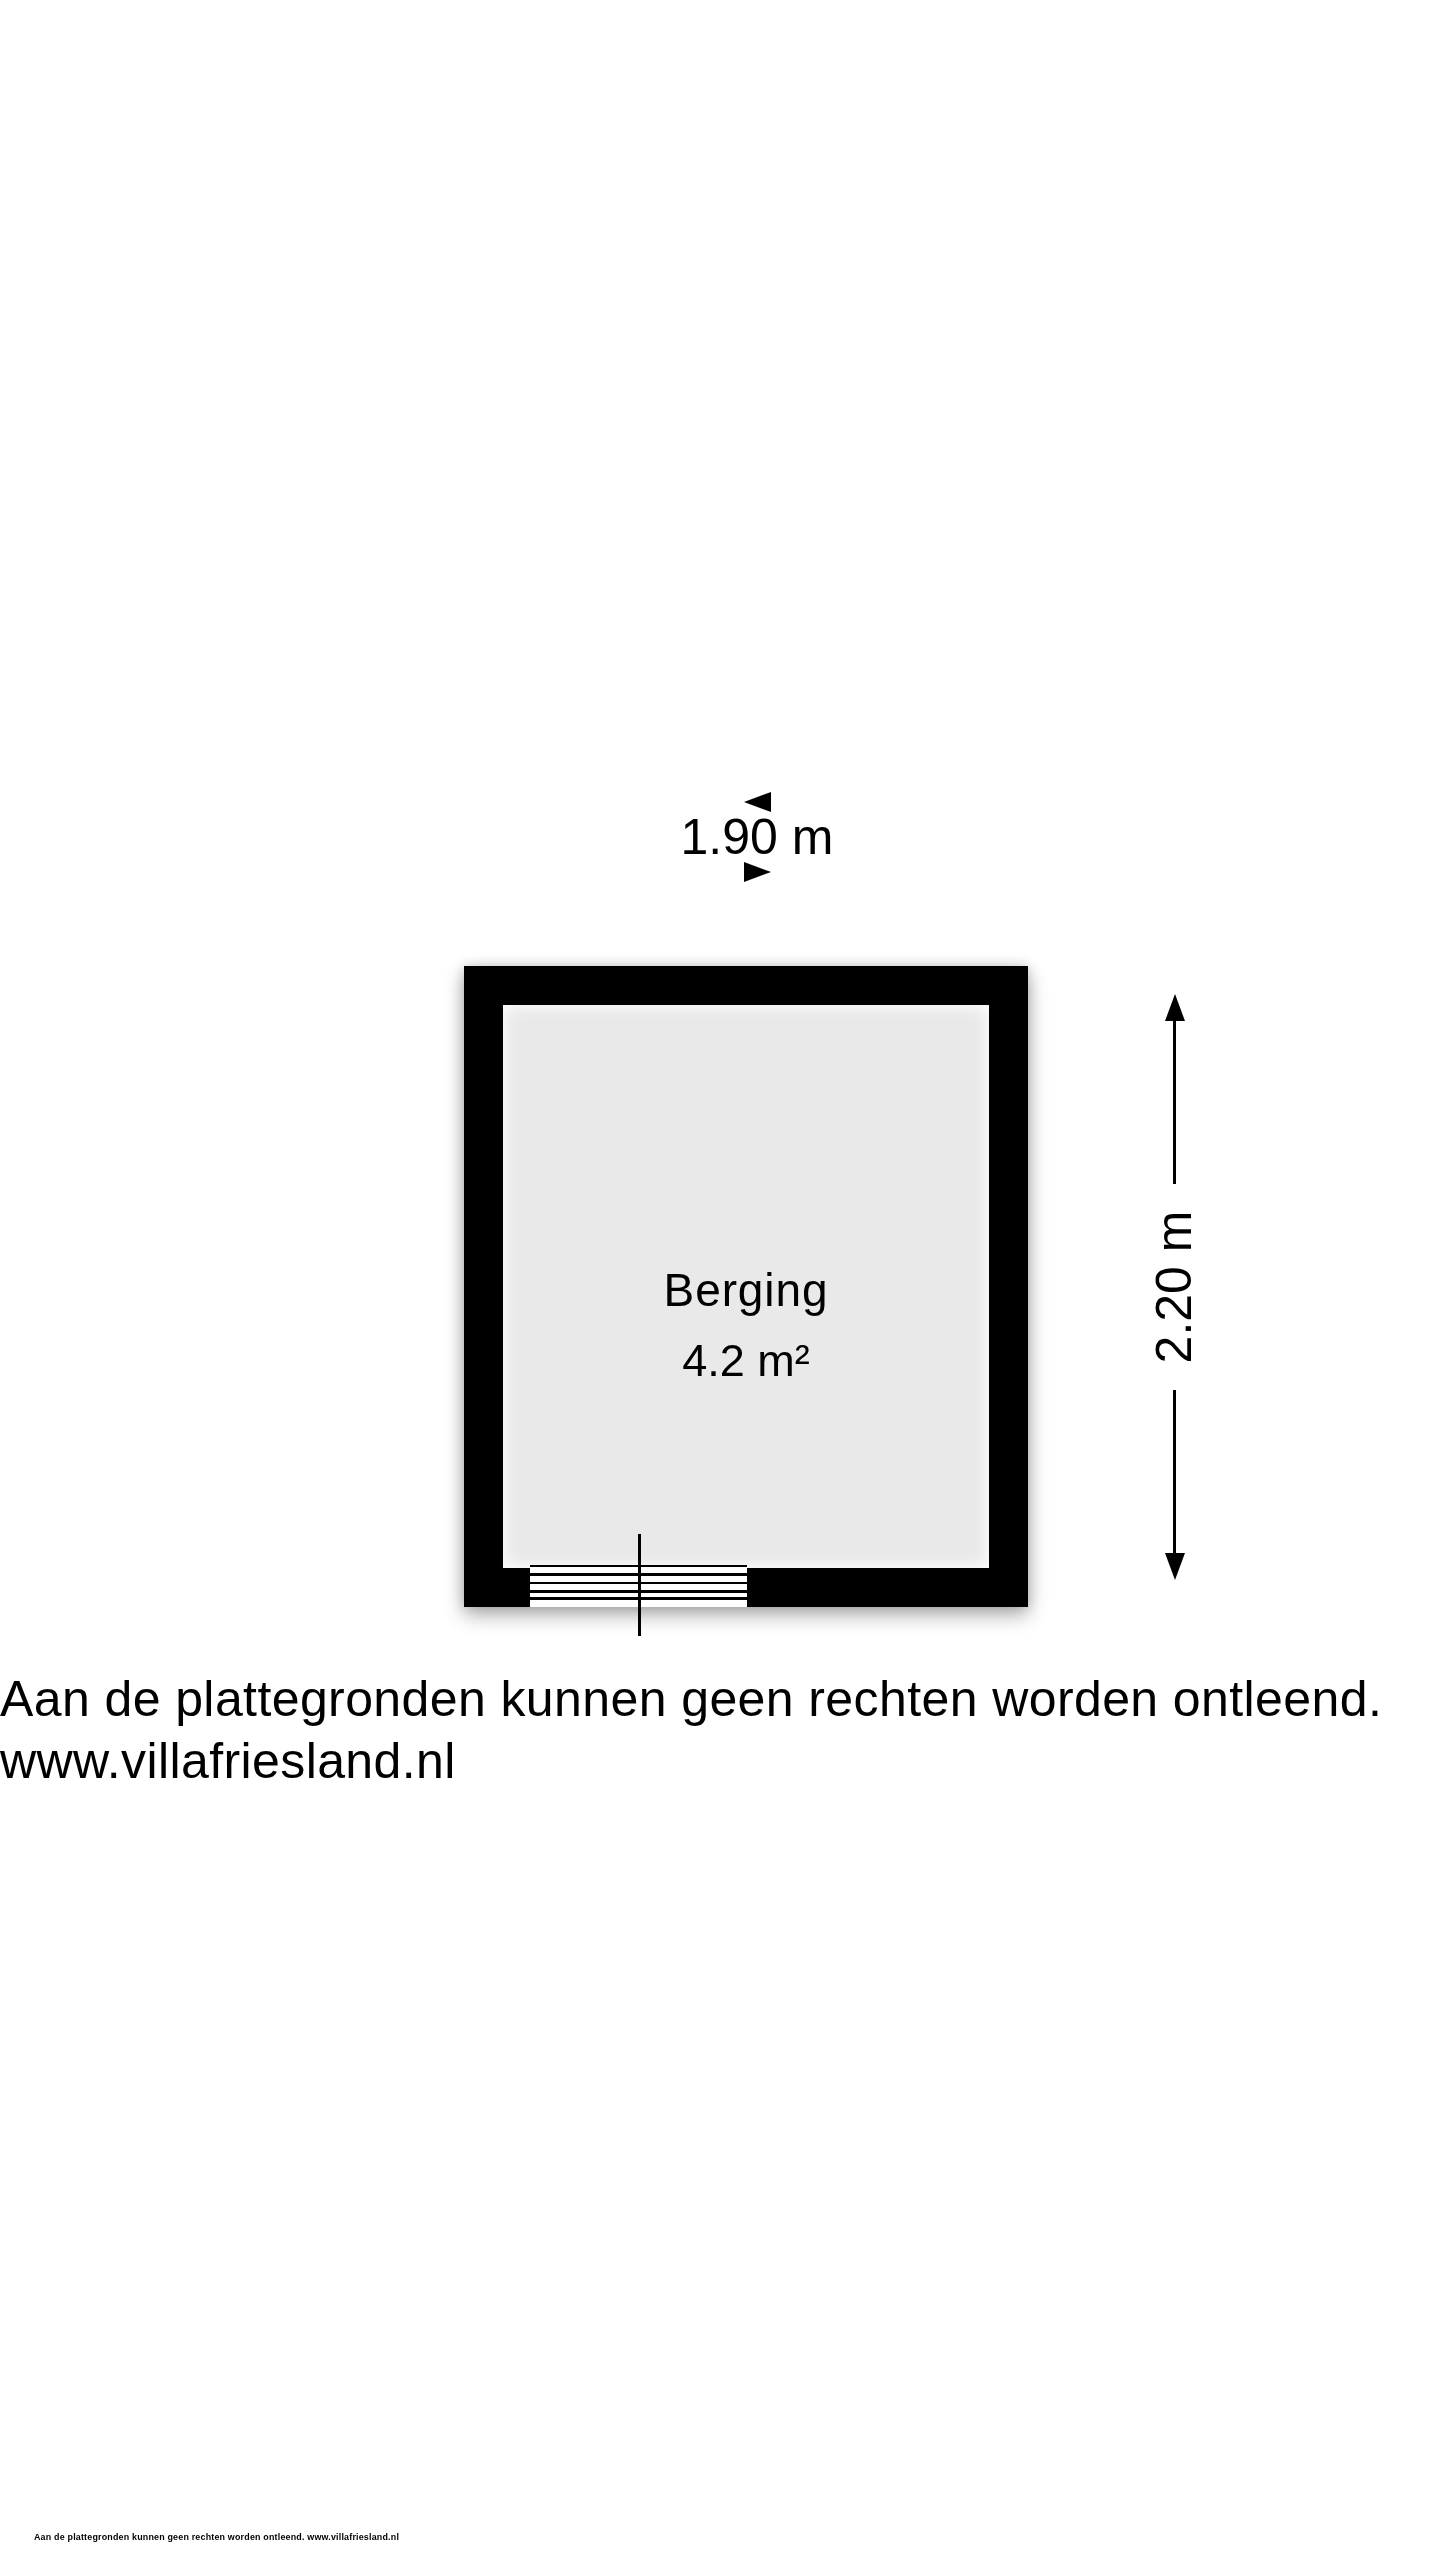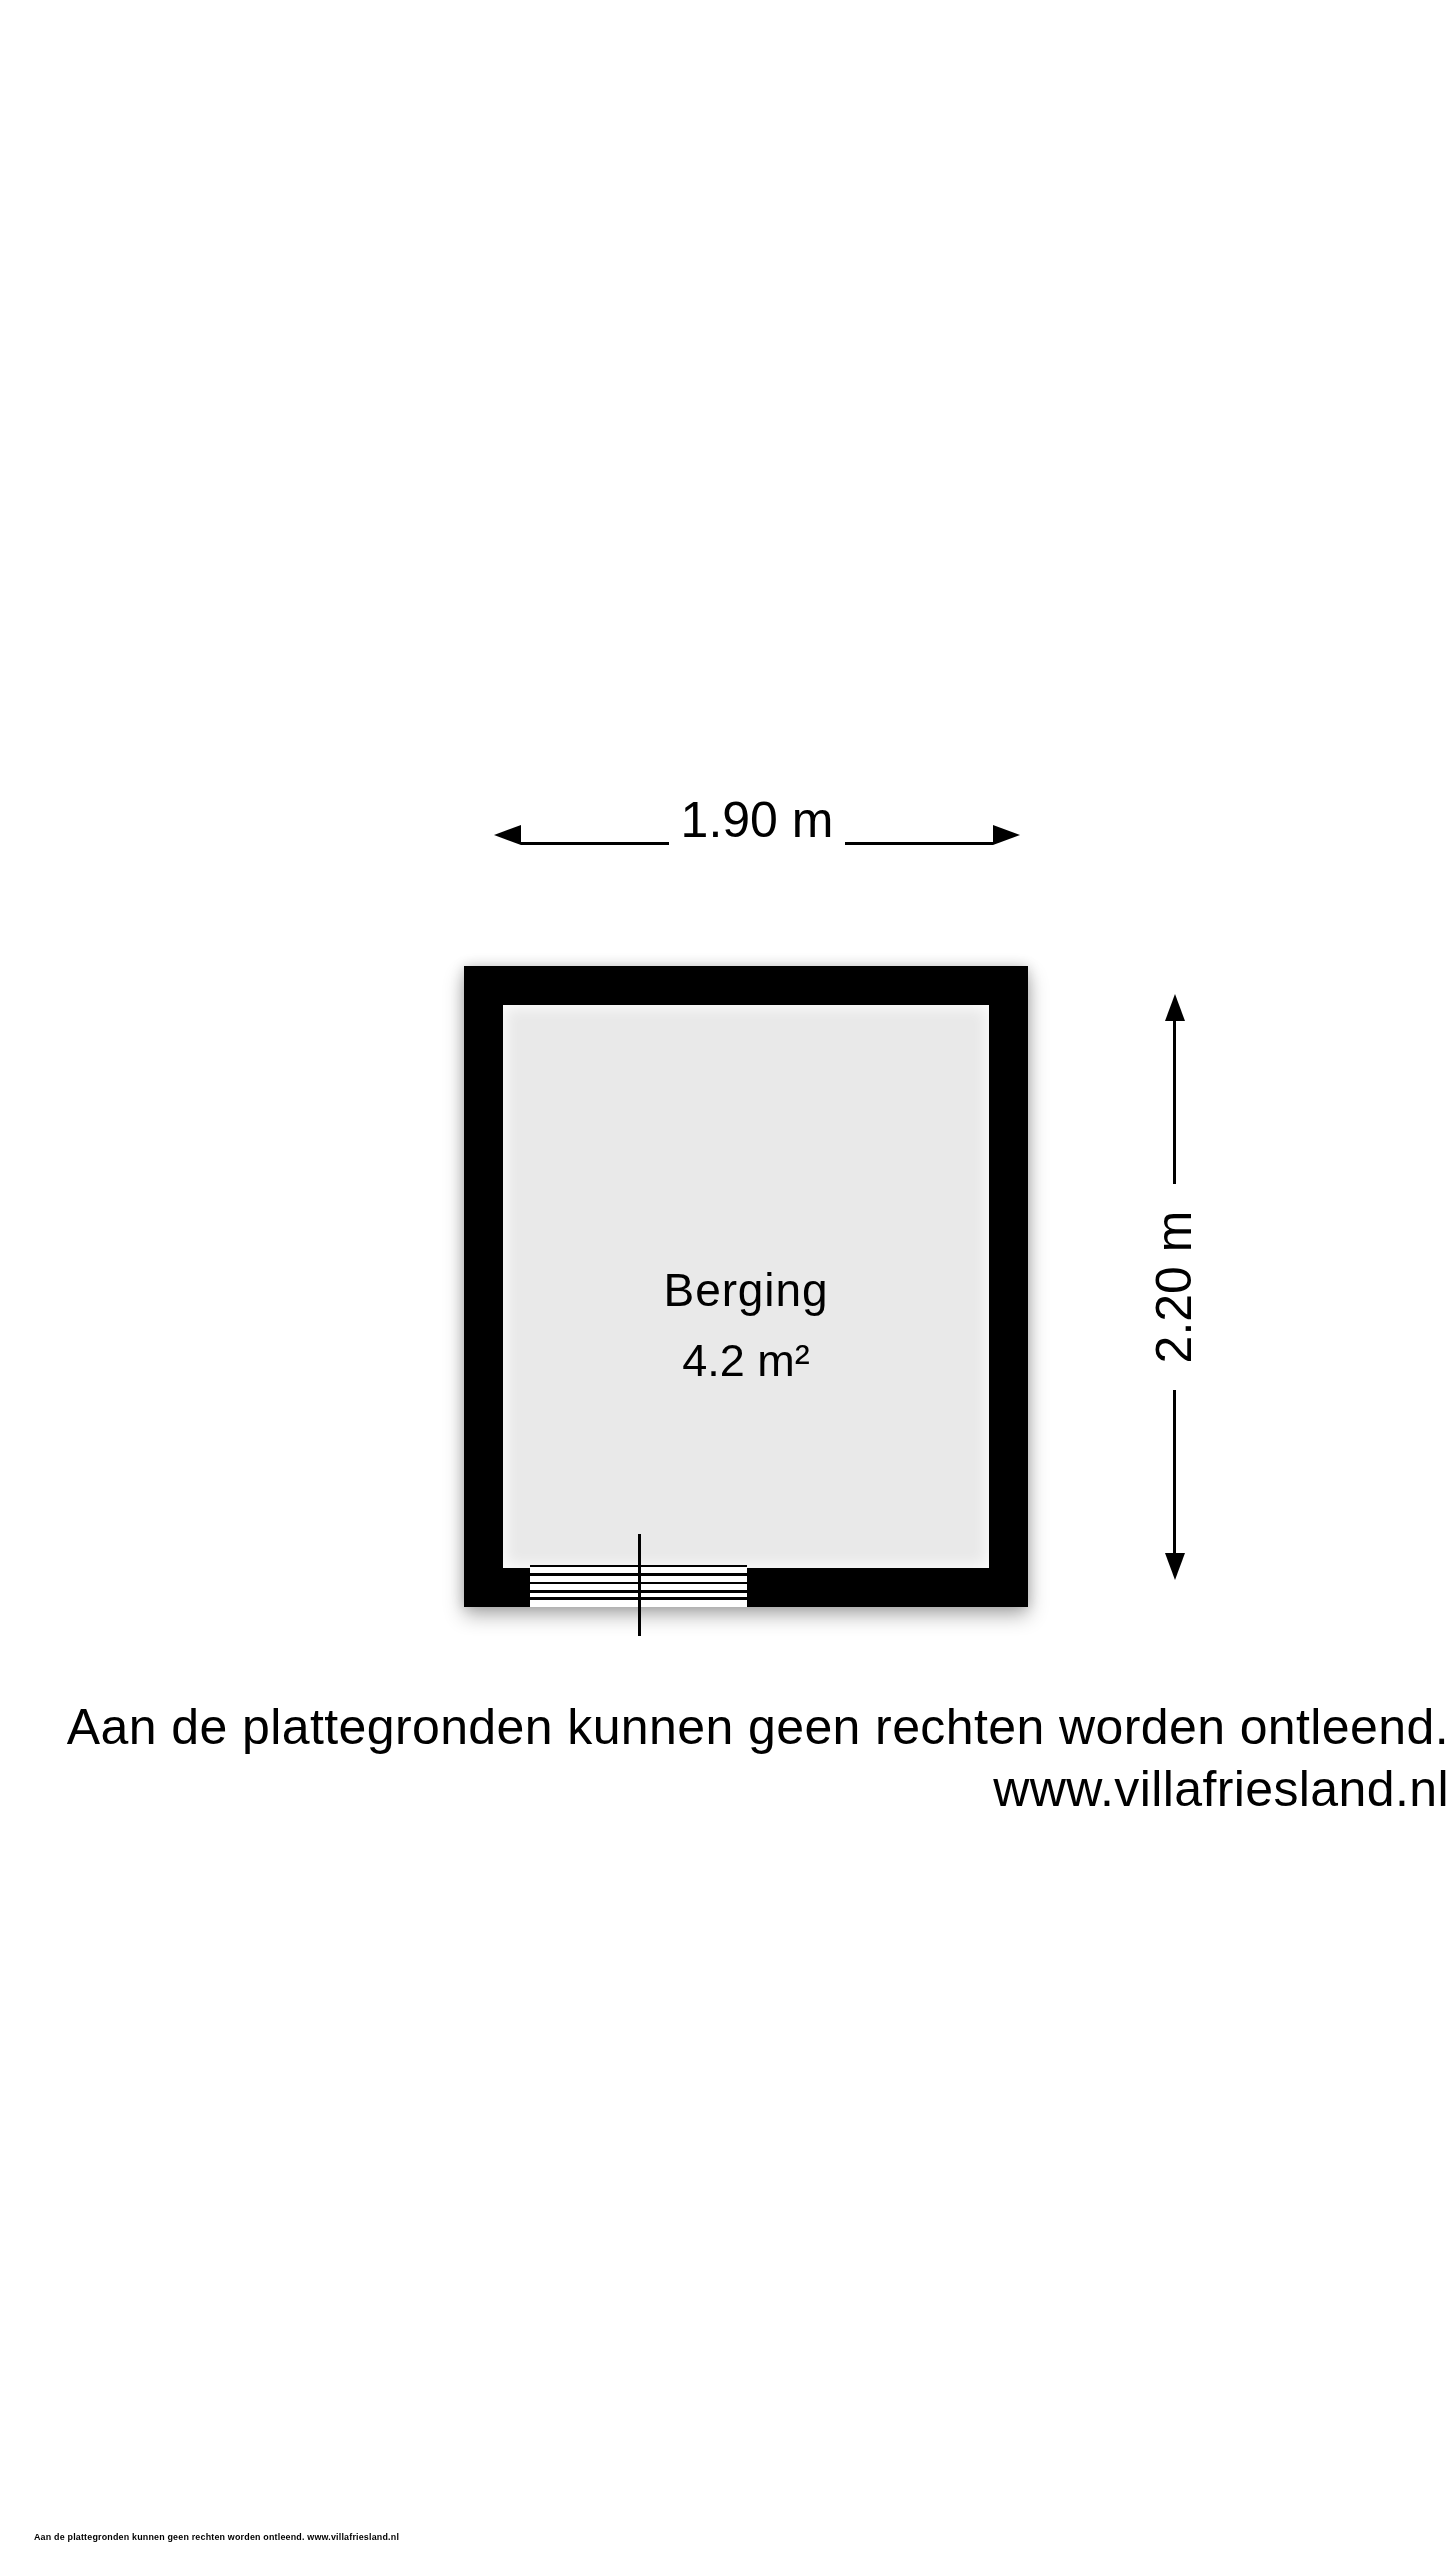--- a/index.html
+++ b/index.html
@@ -14,21 +14,21 @@
   .canvas{
     position:relative;
     width:1449px;height:2576px;
     background:var(--background);
     overflow:hidden;
   }
 
   
   .dim-h{
     position:absolute;left:494px;top:792px;width:526px;height:53px;
-    display:flex;align-items:flex-end;
+    display:flex;align-items:center;flex-direction:column;
   }
   .dim-h .dline{flex:1;height:3.4px;background:var(--wall);}
   .dim-h .dlabel{
     padding:0 12px;font-size:50px;line-height:1;white-space:nowrap;
     color:var(--text);
   }
   .arrow-left{width:0;height:0;border-top:10.3px solid transparent;border-bottom:10.3px solid transparent;border-right:27.5px solid var(--wall);}
   .arrow-right{width:0;height:0;border-top:10.3px solid transparent;border-bottom:10.3px solid transparent;border-left:27.5px solid var(--wall);}
 
   
@@ -79,22 +79,22 @@
   .tline.l3{top:58%;}
   .tline.l4{top:76%;}
   .door-axis{
     position:absolute;left:638px;top:1534px;width:3.4px;height:102px;
     background:var(--wall);
   }
 
   
   .disclaimer{
     position:absolute;left:0;right:0;top:1668px;
-    text-align:right;font-size:50px;line-height:62px;
-    letter-spacing:0.4px;color:var(--text);margin-top:28px;
+    text-align:left;font-size:50px;line-height:62px;
+    letter-spacing:0.4px;color:var(--text);
   }
   .micro-footer{
     position:absolute;left:34px;top:2531px;
     font-size:9.4px;font-weight:700;letter-spacing:0.2px;
     transform:scaleX(0.95);transform-origin:left center;
     white-space:nowrap;color:var(--text);
   }
 </style>
 </head>
 <body>

